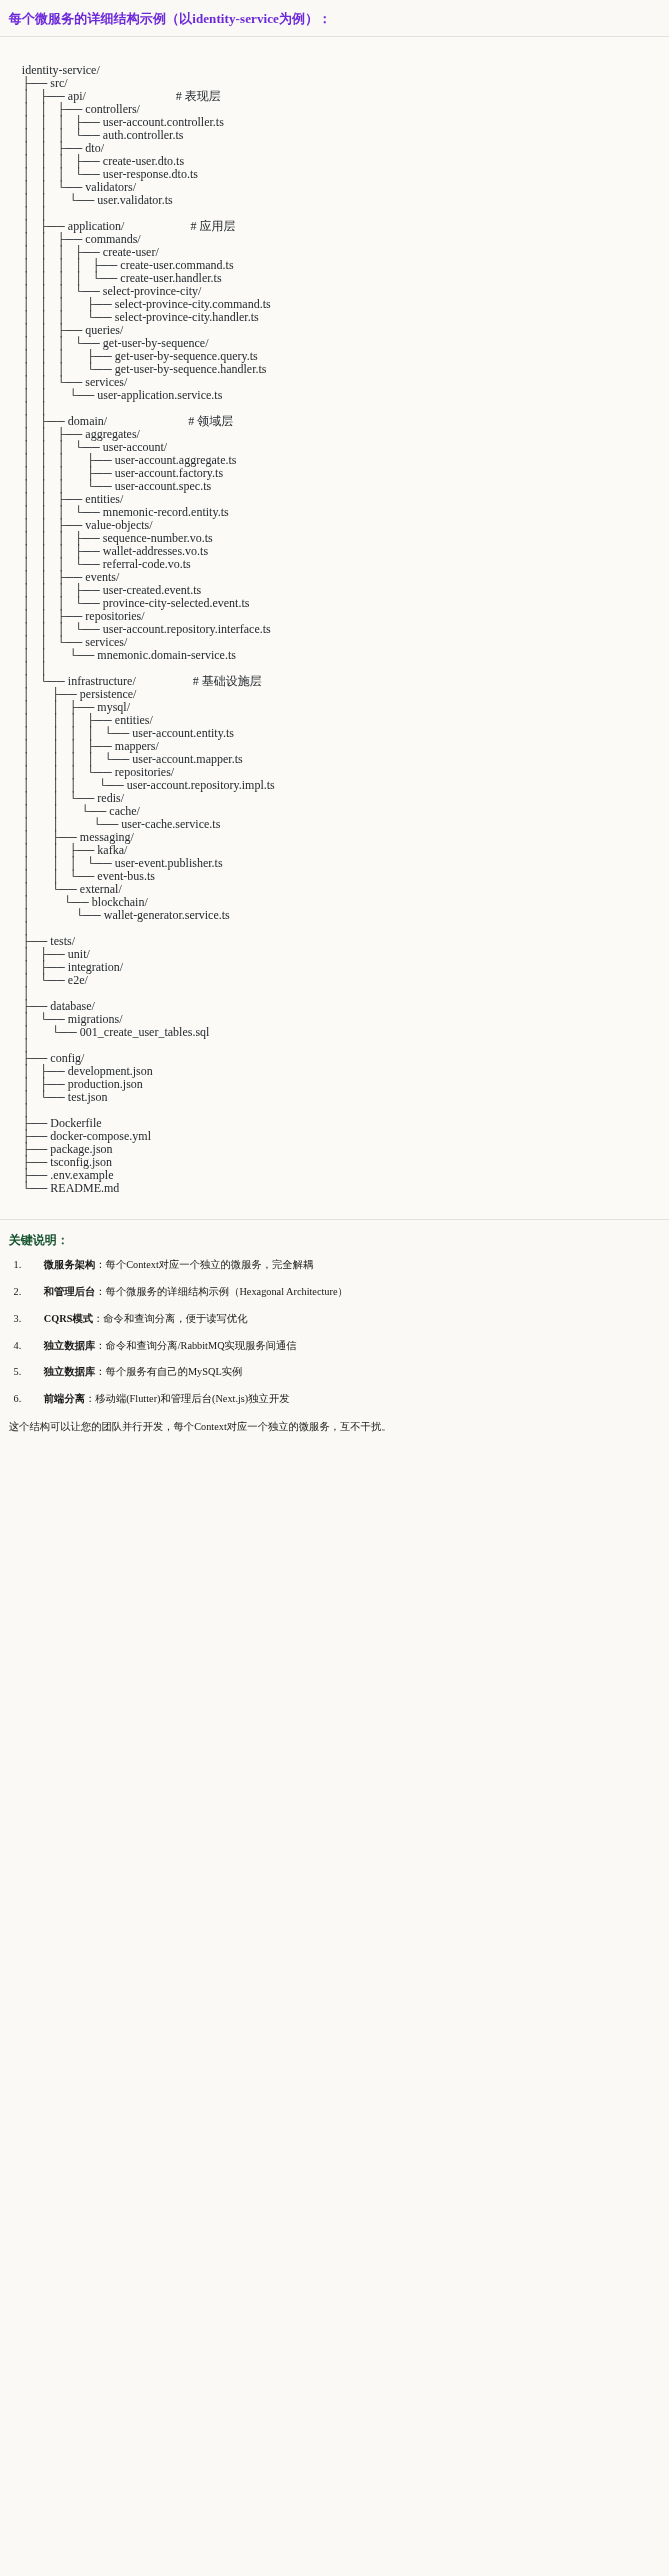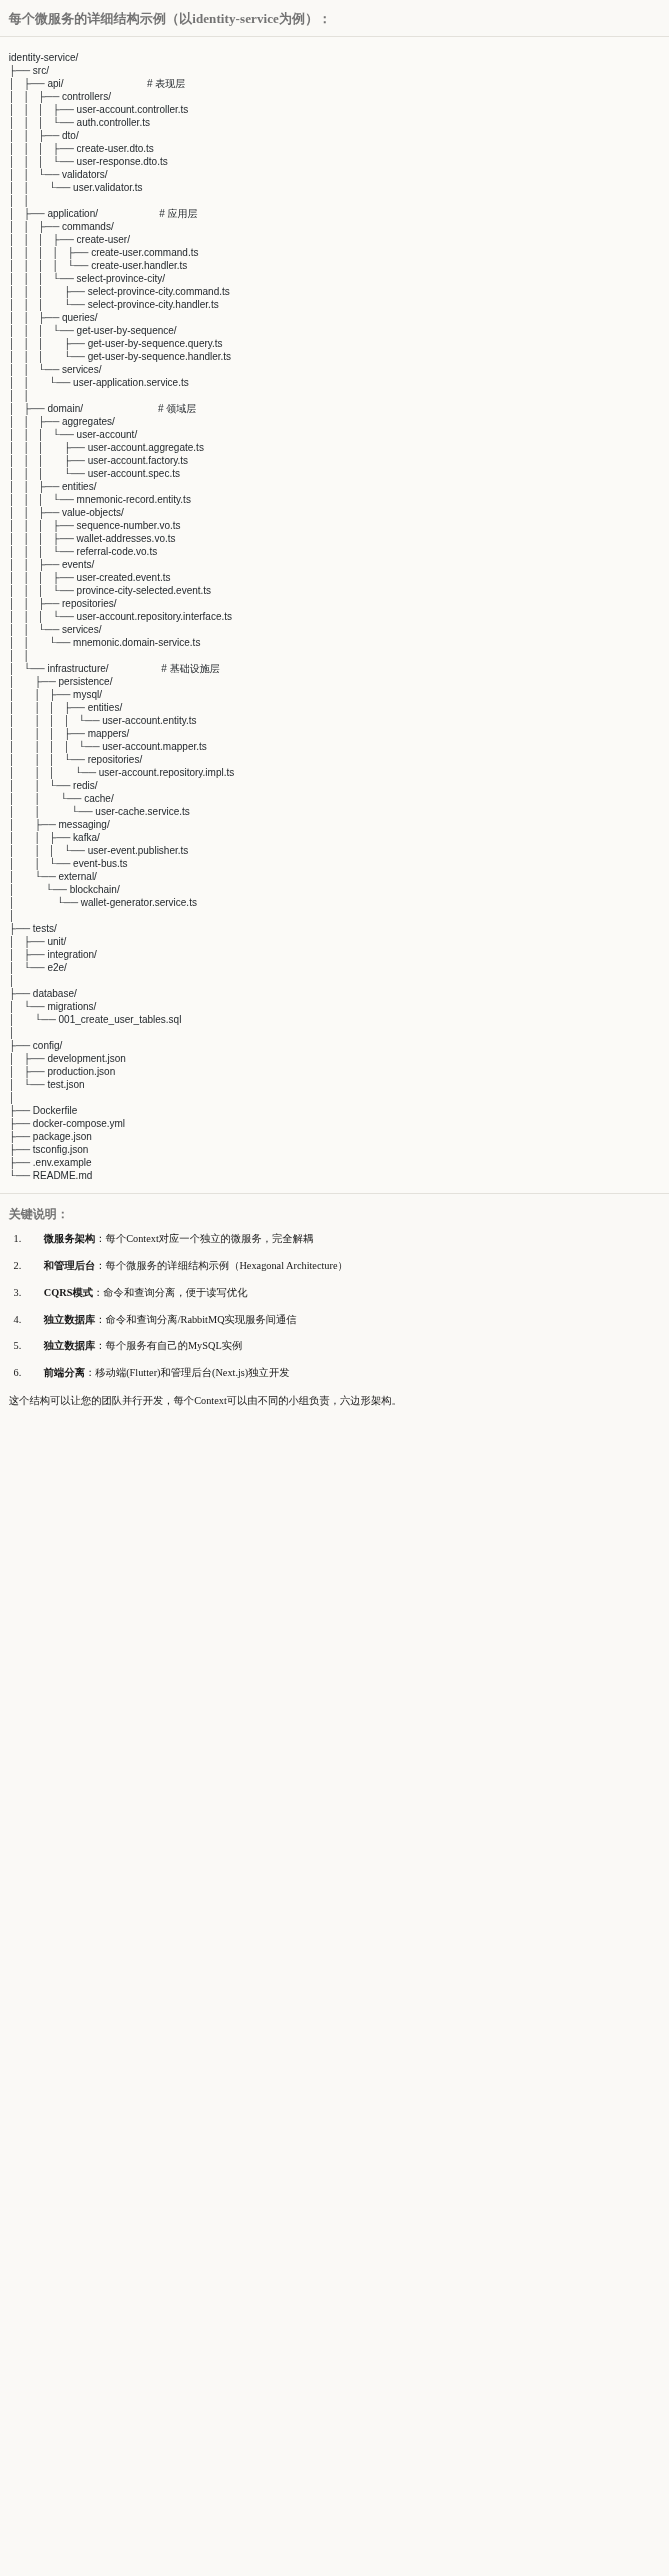--- a/index.html
+++ b/index.html
@@ -20,49 +20,49 @@
   .heading-block {
     padding: 10px 8.8px 8.8px 8.8px;
     border-bottom: 0.6px solid #e3e1db;
     background: #faf9f6;
   }
   .heading-title {
     font-family: "Liberation Serif", "DejaVu Serif", serif;
     font-weight: bold;
     font-size: 13px;
     line-height: 1.35;
-    color: #737373;
+    color: #6d28d9;
     letter-spacing: 0.1px;
   }
   .tree-block {
     padding: 13.8px 8.8px 11.3px 8.8px;
     background: #fbfaf7;
   }
   pre.tree {
-    margin: 0;
+    margin: 13px;
     padding: 0;
-    font-family: Liberation Sans, sans-serif;
-    font-size: 10px;
+    font-family: Liberation Serif, serif;
+    font-size: 12px;
     line-height: 13px;
     color: #24292e;
     white-space: pre;
     tab-size: 4;
     overflow: visible;
   }
   .notes-block {
     border-top: 0.6px solid #e3e1db;
     padding: 11.3px 8.8px 10px 8.8px;
     background: #faf9f6;
   }
   .notes-title {
     font-family: "Liberation Serif", "DejaVu Serif", serif;
     font-weight: bold;
     font-size: 12px;
     line-height: 1.4;
-    color: #737373;
+    color: #14532d;
     margin-bottom: 8.8px;
   }
   ol.notes-list {
     margin: 0 0 0 0;
     padding: 0 0 0 15px;
     list-style-position: outside;
     font-family: "Liberation Serif", "DejaVu Serif", serif;
     font-size: 10.3px;
     color: #171717;
   }
@@ -201,17 +201,17 @@
         <span class="note-term">独立数据库</span><span class="note-sep">：</span><span class="note-desc">命令和查询分离/RabbitMQ实现服务间通信</span>
       </li>
       <li>
         <span class="note-term">独立数据库</span><span class="note-sep">：</span><span class="note-desc">每个服务有自己的MySQL实例</span>
       </li>
       <li>
         <span class="note-term">前端分离</span><span class="note-sep">：</span><span class="note-desc">移动端(Flutter)和管理后台(Next.js)独立开发</span>
       </li>
     </ol>
 
-    <div class="closing">这个结构可以让您的团队并行开发，每个Context可以由不同的小组负责，六边形架构。</div>
+    <div class="closing">这个结构可以让您的团队并行开发，每个Context对应一个独立的微服务，互不干扰。</div>
   </div>
 
 </div>
 
 
 </body></html>

